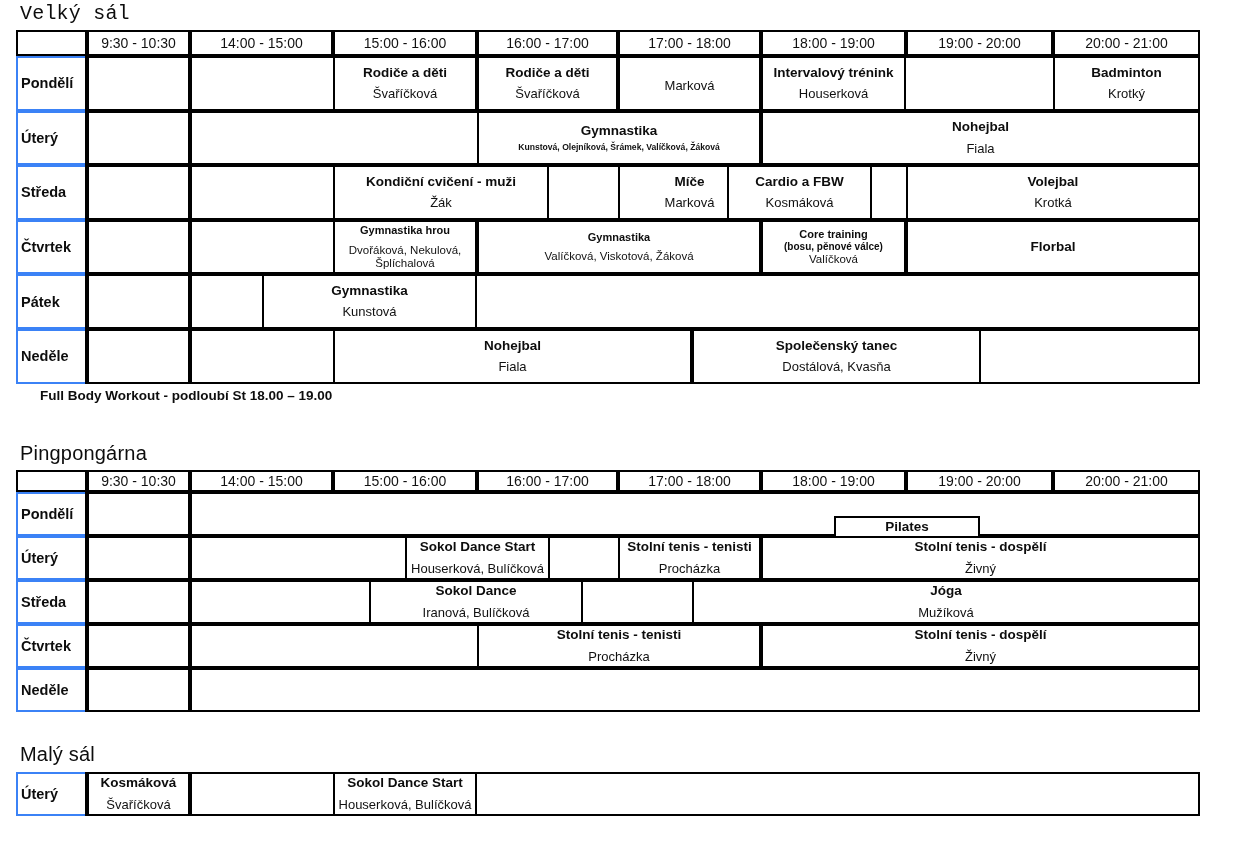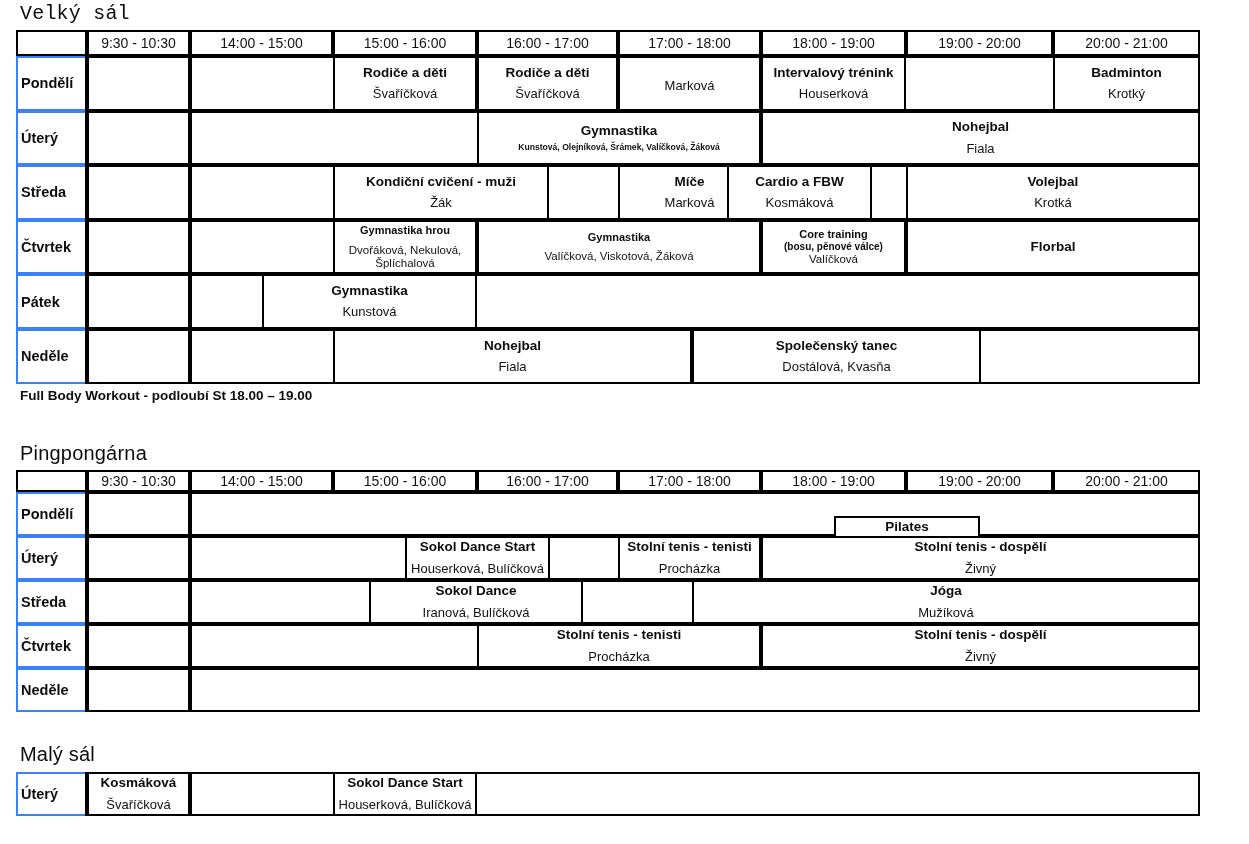--- a/index.html
+++ b/index.html
@@ -17,21 +17,21 @@
        display:flex;flex-direction:column;align-items:center;justify-content:center;
        text-align:center;overflow:hidden;z-index:3;}
   .act .t{font-size:13.5px;font-weight:bold;color:#0d0d0d;line-height:1.15;}
   .act .sub{font-size:10px;font-weight:bold;color:#0d0d0d;line-height:1.1;margin-top:1px;}
   .act .p{font-size:13px;font-weight:400;color:#111;line-height:1.15;margin-top:7px;}
   .act.tight .p{margin-top:1px;}
   .act.small .t{font-size:11px;}
   .act.small .p{font-size:11.5px;}
   .act.xs .p{font-size:8.6px;font-weight:bold;margin-top:4px;}
   .thickv{position:absolute;background:#000;width:4px;z-index:5;}
-  .note{position:absolute;font-size:13.5px;font-weight:bold;color:#0d0d0d;}
+  .note{position:absolute;font-size:13.5px;font-weight:bold;color:#0d0d0d;margin-left:20px;}
 </style>
 </head>
 <body>
 
 <div class="section-title" style="left:20px;top:2px;font-family:Liberation Mono, monospace;">Velký sál</div>
 
 <div class="grid" id="grid-1">
     <div class="hdr" style="left: 16px; top: 30px; width: 71px; height: 26px;"></div>
     <div class="hdr" style="left: 87px; top: 30px; width: 103px; height: 26px;">9:30 - 10:30</div>
     <div class="hdr" style="left: 190px; top: 30px; width: 143px; height: 26px;">14:00 - 15:00</div>

